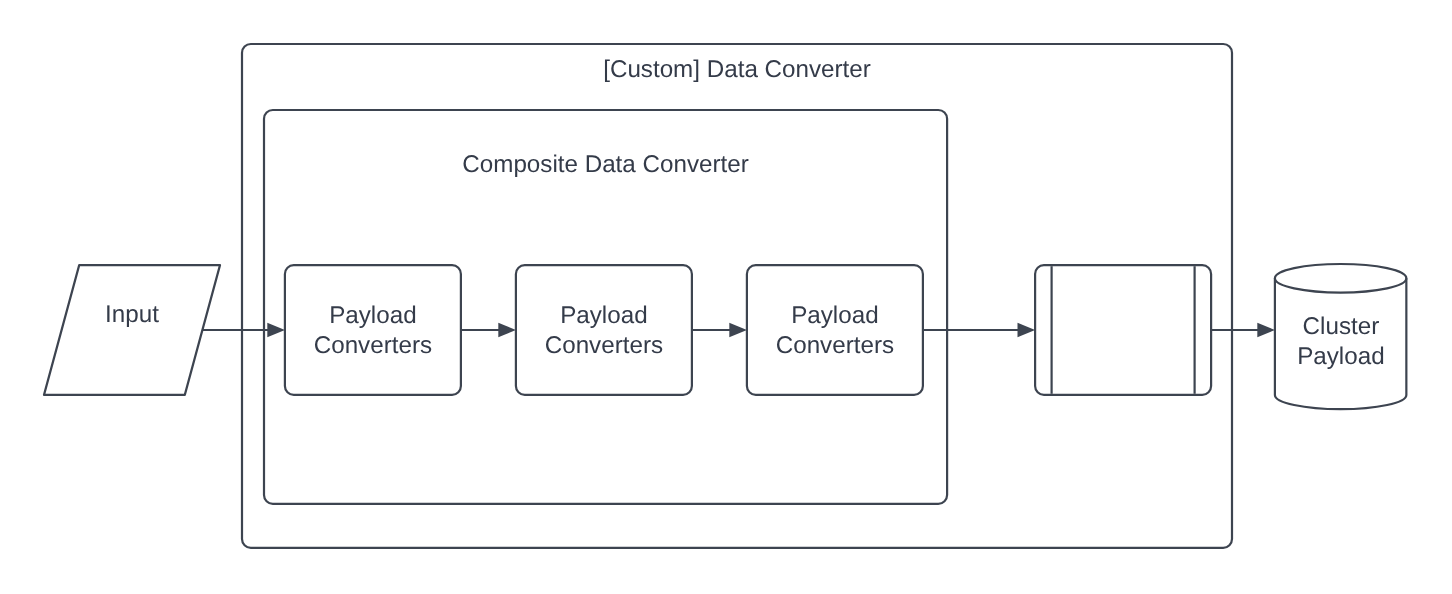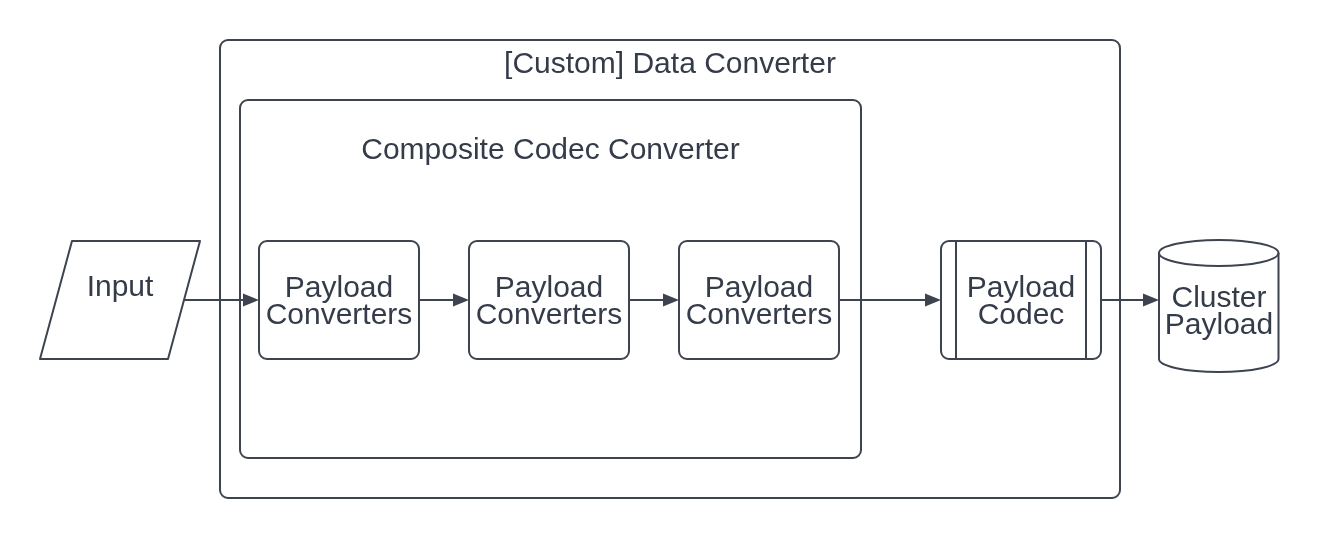--- a/index.html
+++ b/index.html
@@ -34,21 +34,21 @@
   .arrow-head {
     fill: currentColor;
     stroke: none;
   }
   .label {
     position: absolute;
     display: flex;
     align-items: center;
     justify-content: center;
     text-align: center;
-    font-size: 30px;
+    font-size: 22px;
     line-height: 27px;
     color: var(--text);
     white-space: normal;
   }
   .label.single { white-space: nowrap; }
 </style>
 </head>
 <body>
 
 <div class="canvas">
@@ -93,27 +93,26 @@
       <polygon class="arrow-head" points="941,300 925,293.5 925,306.5"></polygon>
     </g>
     <g>
       <line class="edge-line" x1="1101" y1="300" x2="1145" y2="300"></line>
       <polygon class="arrow-head" points="1159,300 1143,293.5 1143,306.5"></polygon>
     </g>
   </svg>
 
   <div class="label single" style="left:220px; top:48px; width:900px; height:28px;">[Custom] Data Converter</div>
 
-  <div class="label single" style="left:240px; top:134px; width:621px; height:28px;">Composite Codec Converter</div>
+  <div class="label single" style="left:240px; top:134px; width:621px; height:28px;">Composite Data Converter</div>
 
   <div class="label single" style="left:40px; top:241px; width:160px; height:89px;">Input</div>
 
   <div class="label" style="left:259px; top:241px; width:160px; height:118px;">Payload Converters</div>
 
   <div class="label" style="left:469px; top:241px; width:160px; height:118px;">Payload Converters</div>
 
   <div class="label" style="left:679px; top:241px; width:160px; height:118px;">Payload Converters</div>
 
-  <div class="label" style="left:956px; top:241px; width:130px; height:118px;">Payload Codec</div>
 
   <div class="label" style="left:1159px; top:248px; width:120px; height:124px;">Cluster Payload</div>
 
 </div>
 
 </body></html>

